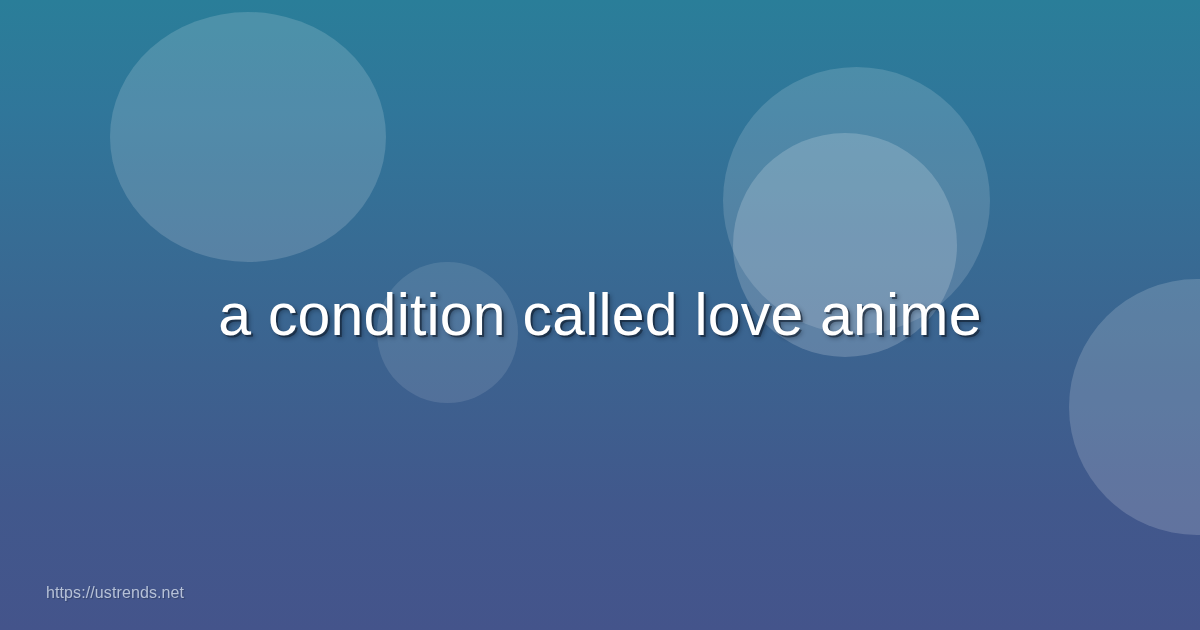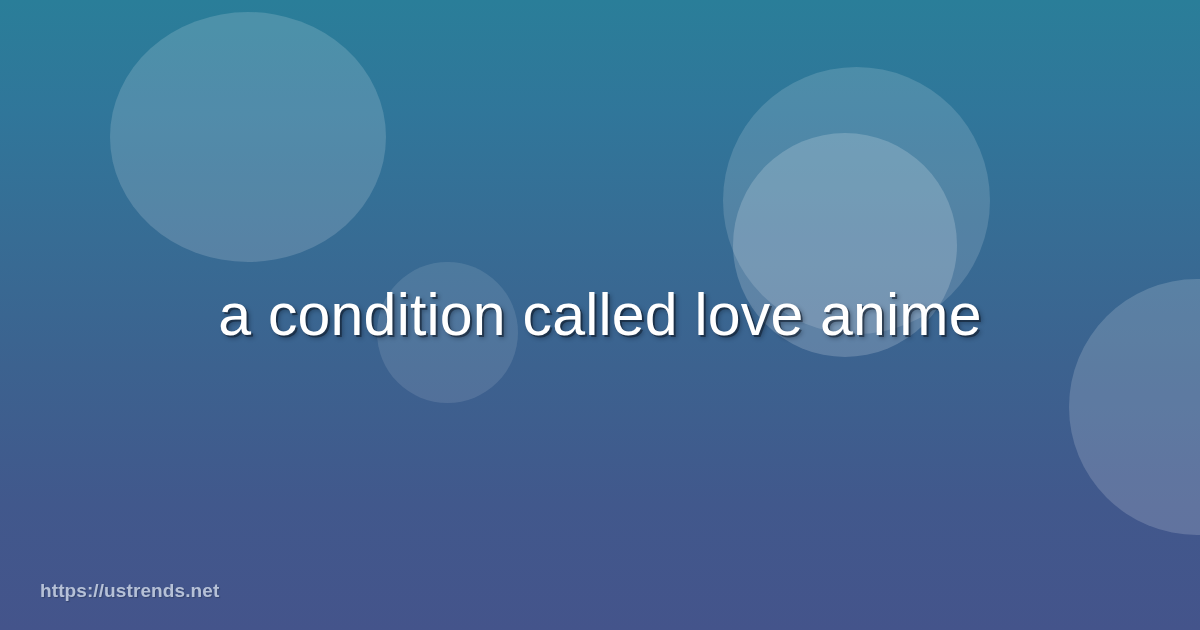--- a/index.html
+++ b/index.html
@@ -96,25 +96,25 @@
     line-height: 1.1;
     letter-spacing: 0.2px;
     text-shadow:
         2px 2px 0px rgba(15, 25, 40, 0.55),
         3px 3px 4px rgba(10, 18, 32, 0.35);
   }
 
   
   .og-url {
     position: absolute;
-    left: 40px;
+    left: 46px;
     bottom: 28px;
     color: #b6c1d7;
-    font-size: 19px;
-    font-weight: 700;
+    font-size: 16px;
+    font-weight: 400;
     letter-spacing: 0.1px;
     text-shadow: 1px 1px 1px rgba(15, 25, 40, 0.30);
     text-decoration: none;
   }
 </style>
 </head>
 <body>
 
 <div id="og-card">
 

